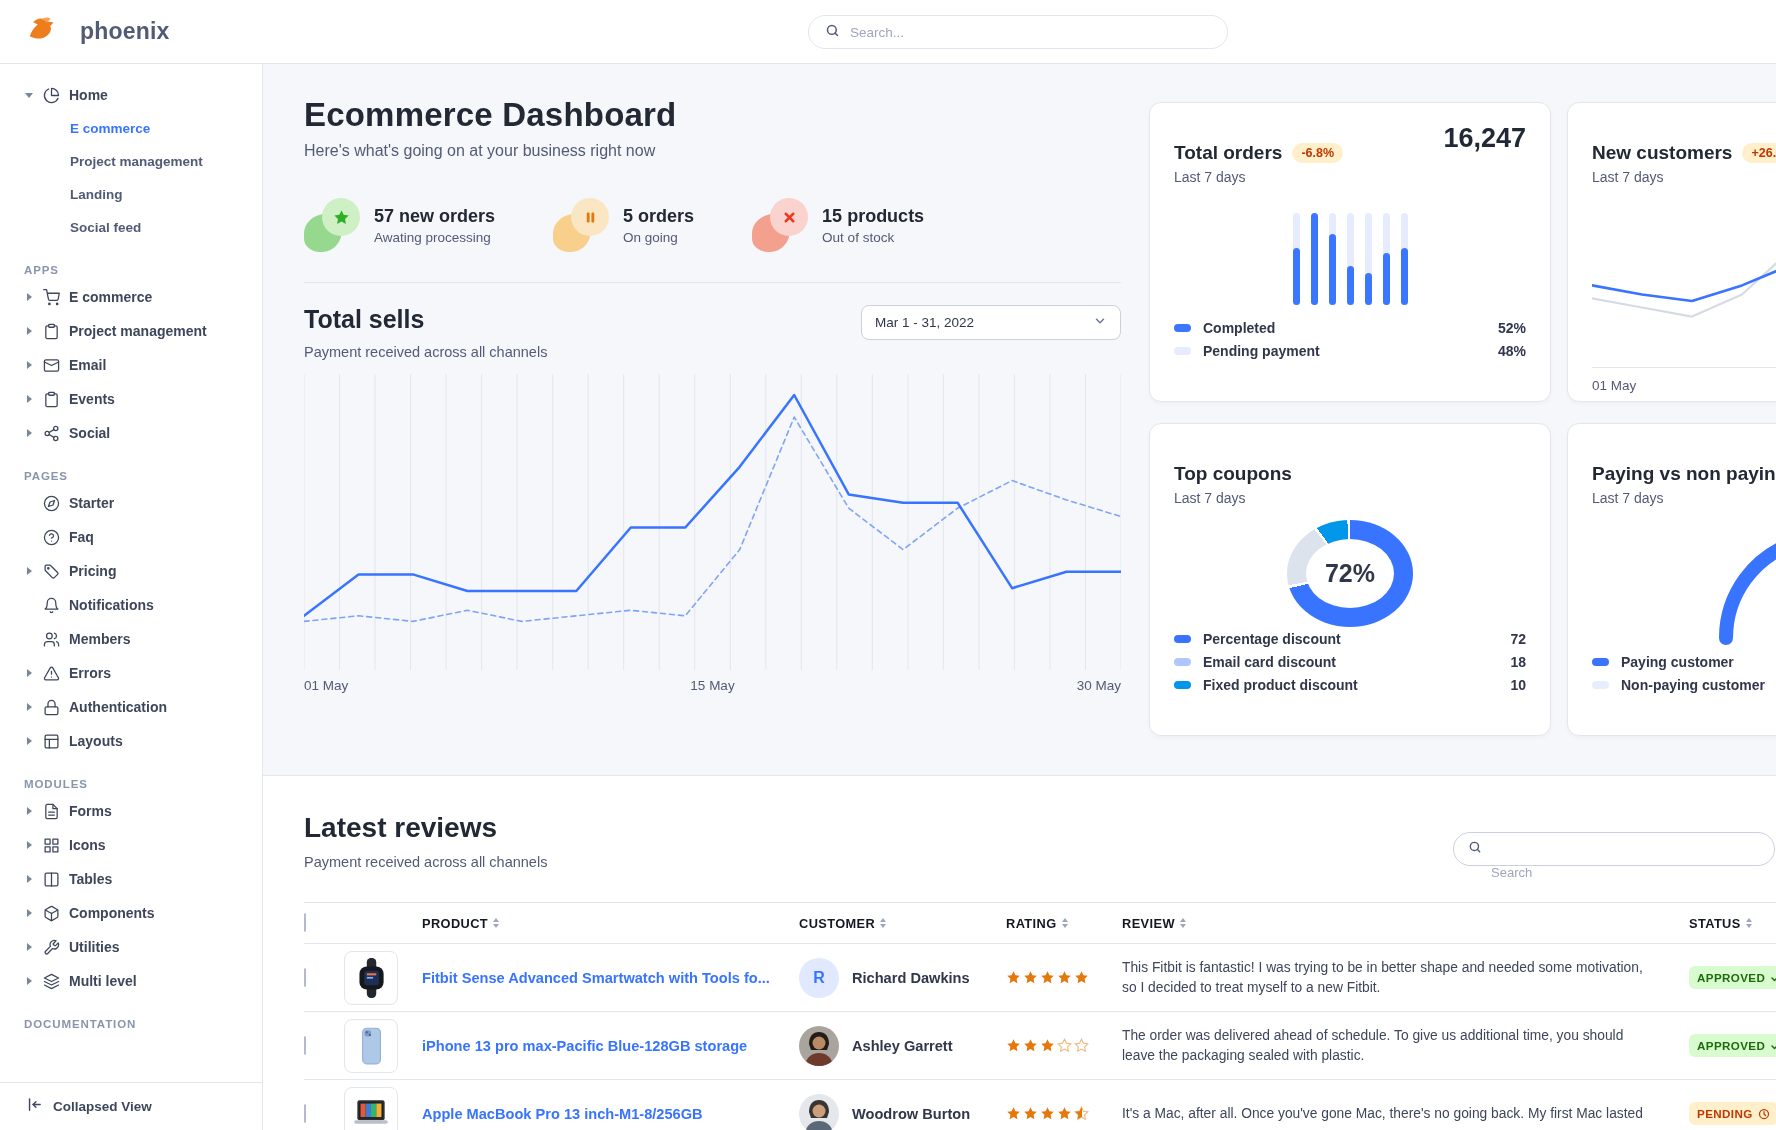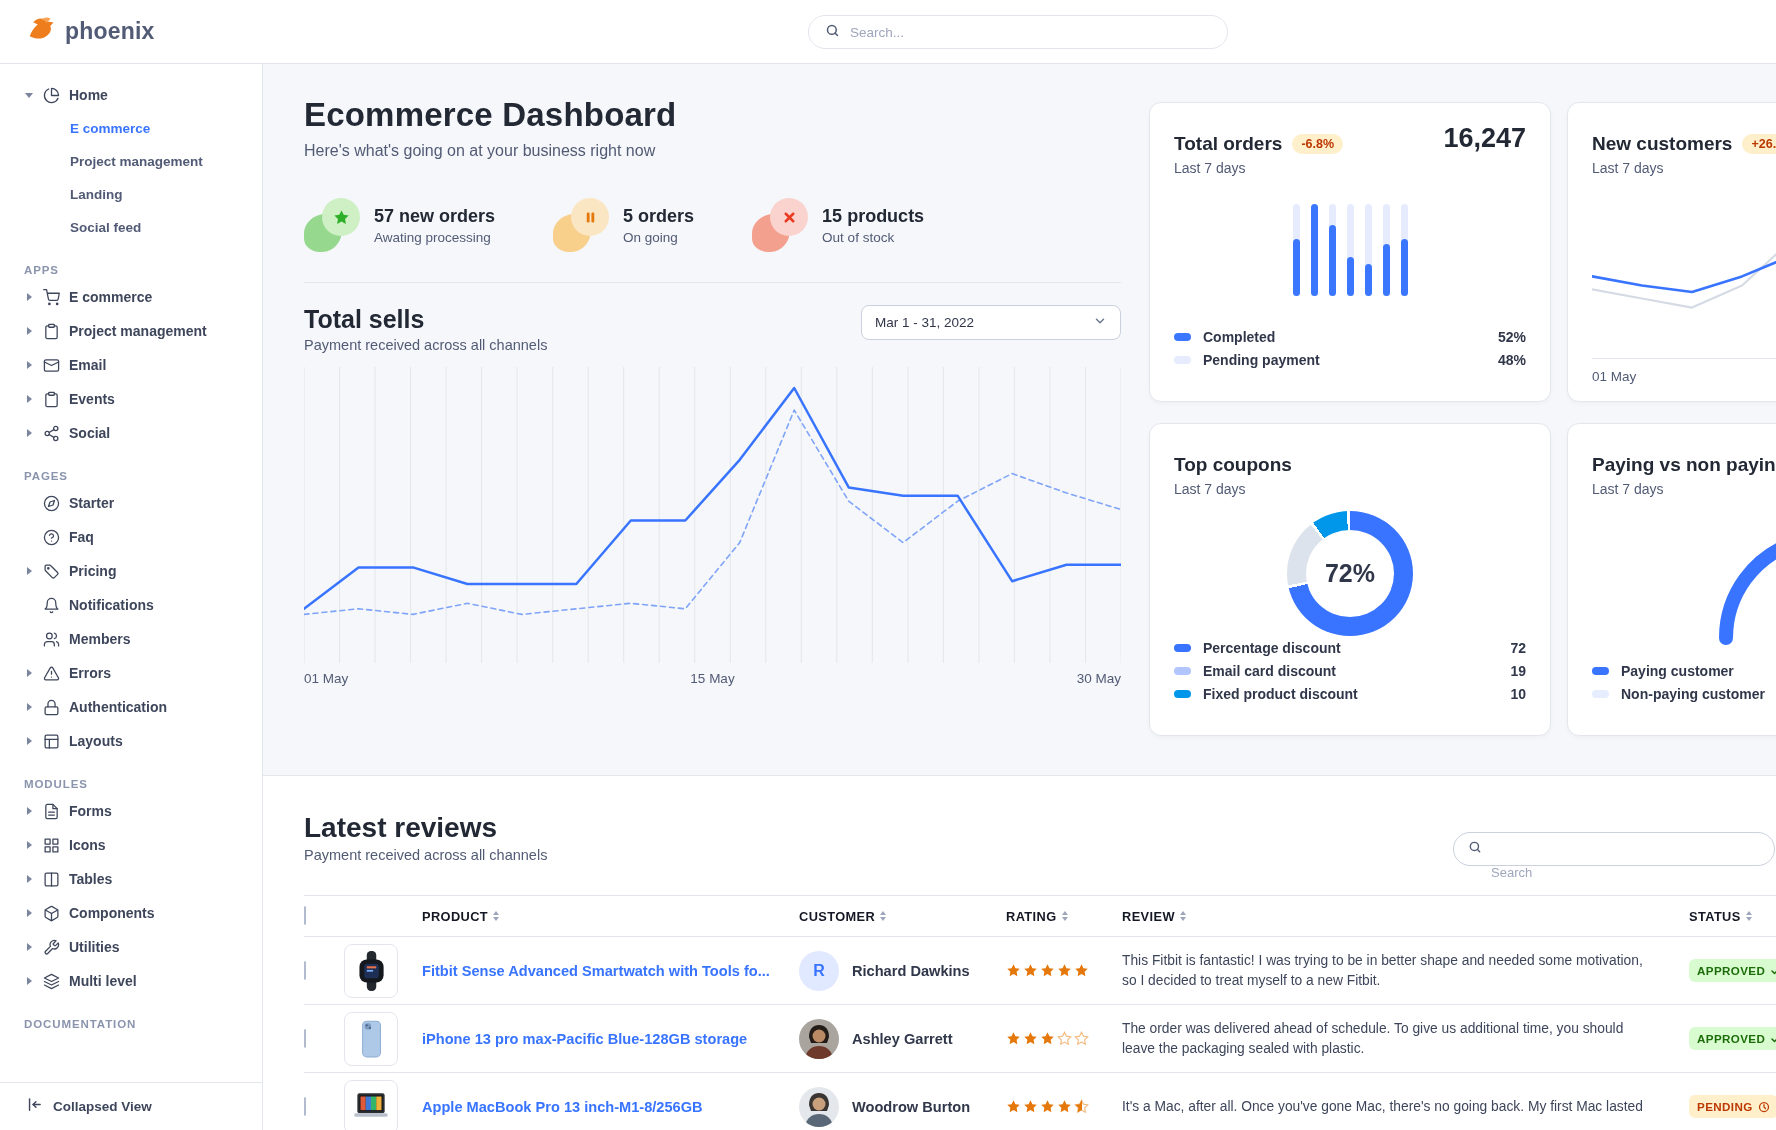--- a/index.html
+++ b/index.html
@@ -2,21 +2,21 @@
 <html><head>
 <meta charset="utf-8">
 <style>
   * { margin:0; padding:0; box-sizing:border-box; }
   html,body { width:1776px; height:1130px; overflow:hidden; background:#fff;
     font-family:"Liberation Sans","DejaVu Sans",sans-serif; color:#31374a; }
 
   
   .navbar { height:64px; display:flex; align-items:center; padding-left:26px;
             border-bottom:1px solid #e3e6ed; background:#fff; position:relative; }
-  .brand { display:flex; align-items:center; gap:9px; }
+  .brand { display:flex; align-items:center; gap:24px; }
   .brand-text { font-size:23px; font-weight:700; color:#525b75; letter-spacing:.2px; }
   .top-search { position:absolute; left:808px; top:15px; width:420px; height:34px;
     border:1px solid #e3e6ed; border-radius:17px; display:flex; align-items:center;
     gap:10px; padding:0 16px; background:#fff; }
   .top-search input { border:none; outline:none; flex:1; font-size:13.5px; color:#31374a;
     font-family:inherit; background:transparent; }
   .top-search input::placeholder { color:#9fa6bc; }
 
   
   .layout { display:flex; height:1066px; }
@@ -54,33 +54,33 @@
   .stat-icon { position:relative; width:56px; height:54px; flex:none; }
   .stat-blob { position:absolute; left:0; bottom:0; width:38px; height:38px;
                border-radius:62% 38% 55% 45% / 55% 45% 62% 38%; }
   .stat-circle { position:absolute; right:0; top:0; width:38px; height:38px; border-radius:50%;
                  display:flex; align-items:center; justify-content:center; }
   .stat-value { font-size:18px; font-weight:800; color:#222834; }
   .stat-cap { font-size:13.5px; color:#525b75; margin-top:3px; }
   .dash-hr { width:817px; border:none; border-top:1px solid #e3e6ed; margin-top:30px; }
   .sells-head { width:817px; margin-top:22px; display:flex; justify-content:space-between; align-items:flex-start; }
   .h2 { font-size:25px; font-weight:800; color:#222834; }
-  .h2-sub { font-size:14.5px; color:#525b75; margin-top:3px; }
+  .h2-sub { font-size:14.5px; color:#525b75; margin-top:10px; }
   .date-select { width:260px; height:35px; background:#fff; border:1px solid #cbd0dd;
     border-radius:8px; display:flex; align-items:center; justify-content:space-between;
     padding:0 13px; cursor:pointer; }
   .date-select .val { font-size:13.5px; color:#31374a; }
   .sells-chart { margin-top:14px; width:817px; }
   .sells-xlabels { width:817px; display:flex; justify-content:space-between;
                    font-size:13.5px; color:#525b75; margin-top:4px; }
 
   
   .cards { position:absolute; left:886px; top:38px; width:820px; display:grid;
            grid-template-columns:402px 402px; column-gap:16px; row-gap:21px; }
-  .card { background:#fff; border:1px solid #e3e6ed; border-radius:12px; padding:30px 24px;
+  .card { background:#fff; border:1px solid #e3e6ed; border-radius:12px; padding:39px 24px;
           height:300px; position:relative; overflow:hidden; display:flex; flex-direction:column;
           box-shadow:0 2px 4px rgba(36,40,46,.03); }
   .card.tall { height:313px; }
   .card-title-row { display:flex; align-items:center; gap:10px; }
   .card-title { font-size:19px; font-weight:800; color:#222834; }
   .badge-soft { background:#ffefca; color:#bc3803; font-size:12.5px; font-weight:700;
                 padding:3px 9px; border-radius:10px; }
   .card-period { font-size:14px; color:#525b75; margin-top:5px; }
   .card-big-value { position:absolute; right:24px; top:20px; font-size:27px; font-weight:800; color:#222834; }
   .legend { margin-top:auto; }
@@ -572,21 +572,21 @@
         </div>
         <div class="legend" id="coupons-legend">
             <div class="legend-row">
               <span class="legend-swatch" style="background:#3874ff"></span>
       <span class="legend-label">Percentage discount</span>
               <span class="legend-val">72</span>
             </div>
             <div class="legend-row">
               <span class="legend-swatch" style="background:#b1c6ff"></span>
       <span class="legend-label">Email card discount</span>
-              <span class="legend-val">19</span>
+              <span class="legend-val">18</span>
             </div>
             <div class="legend-row">
               <span class="legend-swatch" style="background:#0097eb"></span>
       <span class="legend-label">Fixed product discount</span>
               <span class="legend-val">10</span>
             </div>
           </div>
       </div>
 
       <div class="card tall">

